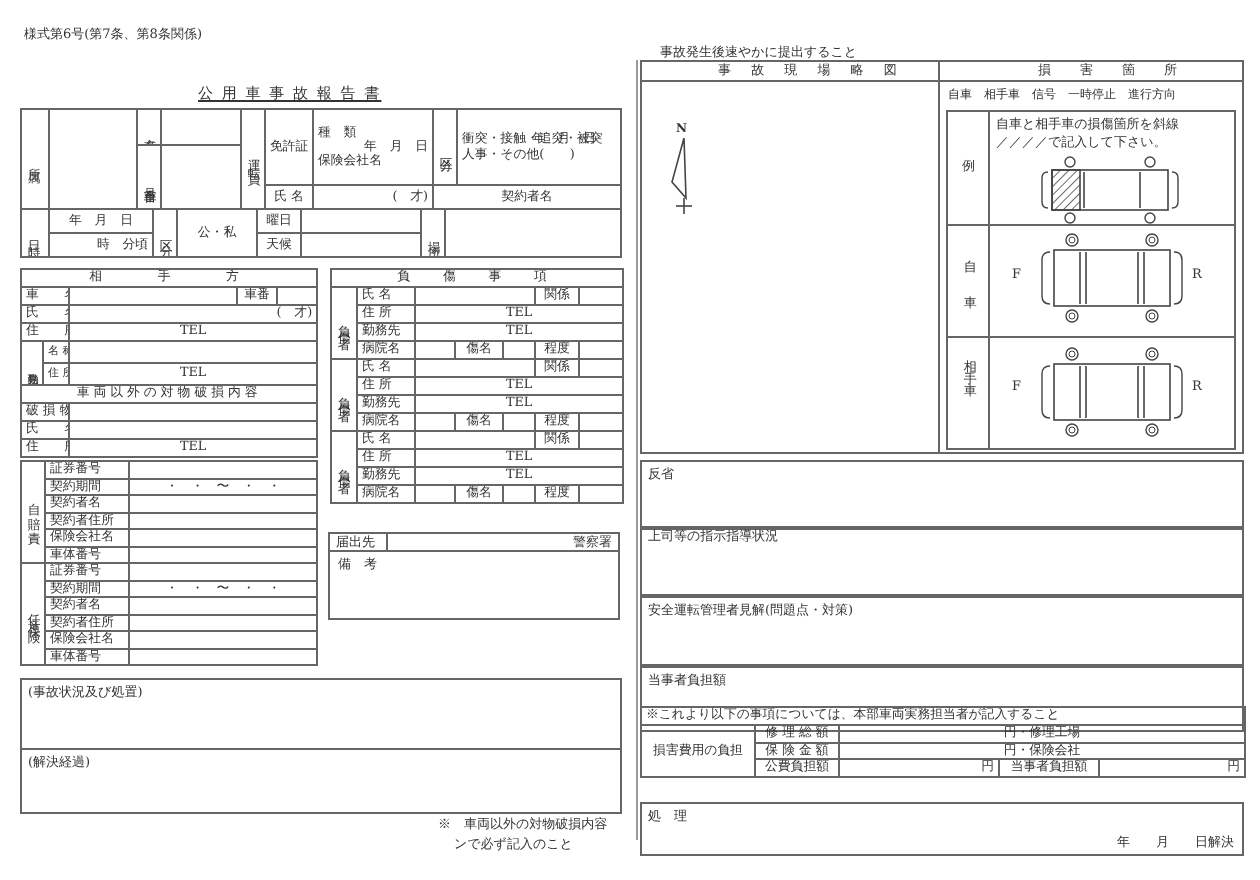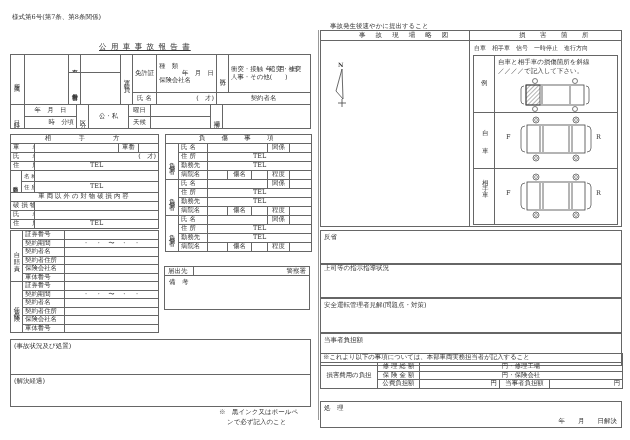--- a/index.html
+++ b/index.html
@@ -344,21 +344,21 @@
 <table style="left:10px;top:407px;width:204px">
   <colgroup>
       <col style="width:51px">
       <col style="width:51px">
       <col style="width:51px">
       <col style="width:51px">
     </colgroup>
   <tbody>
 </tbody>
   </table>
-<div class="lbl" style="left:219px;top:409px">※　黒インク又はボールペ</div>
+<div class="lbl" style="left:219px;top:409px">※　車両以外の対物破損内容</div>
 <div class="lbl" style="left:227px;top:419px">ンで必ず記入のこと</div>
 
 <div class="vline" style="left:318px;top:30px;height:390px;background:#999"></div>
 
 <div class="lbl" style="left:330px;top:23px">事故発生後速やかに提出すること</div>
 <div class="box" style="left:320px;top:30px;width:302px;height:197px">
   <div style="position:absolute;left:0;top:0;width:100%;height:10px;border-bottom:1px solid #666"></div>
   <div style="position:absolute;left:148px;top:0;width:1px;height:100%;background:#666"></div>
   <div class="lbl" style="left:38px;top:1px;letter-spacing:4px">事 故 現 場 略 図</div>
   <div class="lbl" style="left:198px;top:1px;letter-spacing:4px">損　害　箇　所</div>

